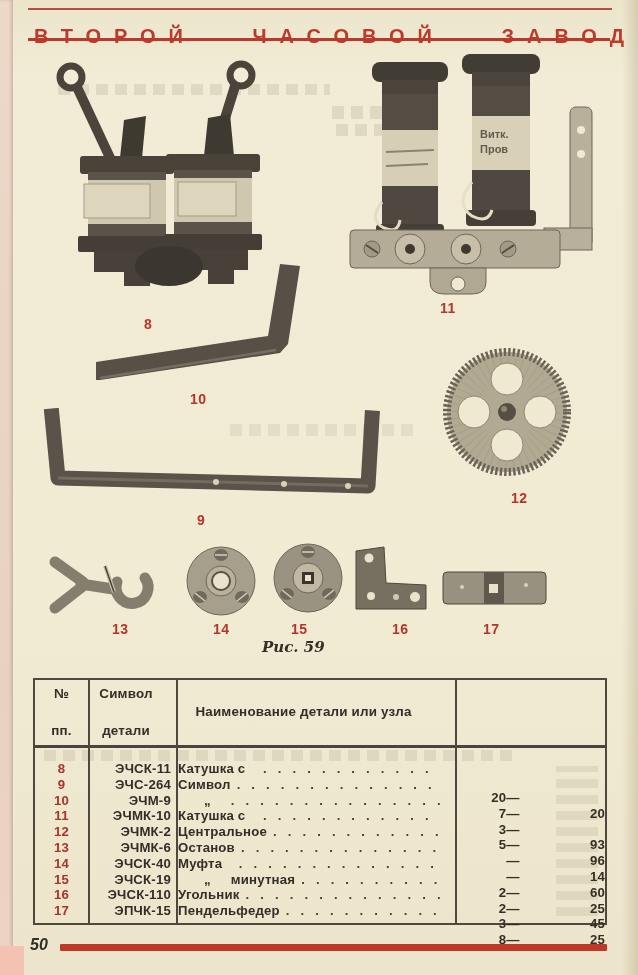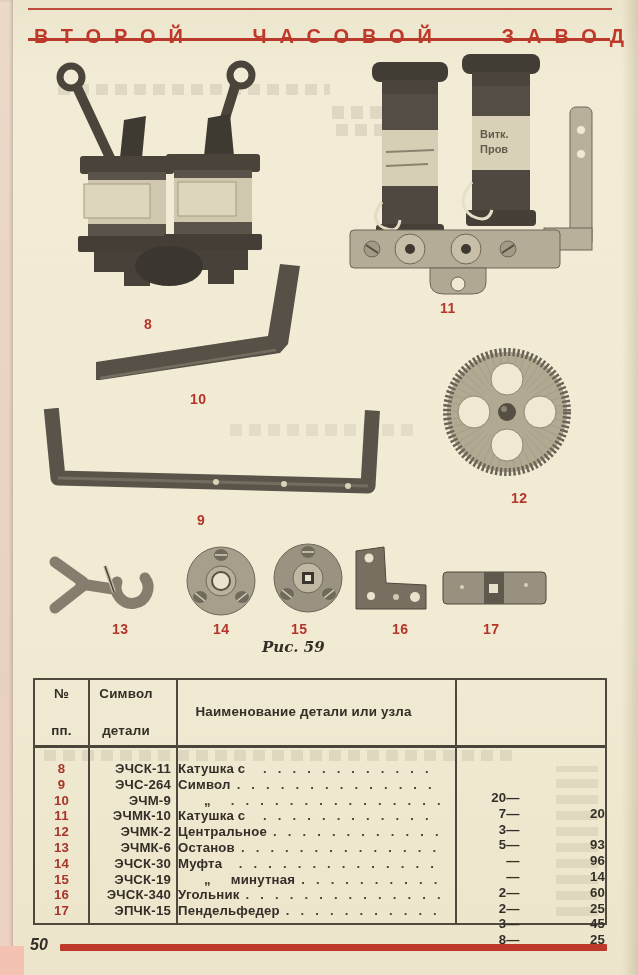--- a/index.html
+++ b/index.html
@@ -330,21 +330,21 @@
             <span class="leader">. . . . . . . . . . . . . . . . . . . . . . . . . . . .</span>
           </div>
         <div class="c4">
             <span class="pl">—</span>
             <span class="pr">14</span>
           </div>
       </div>
 
       <div class="trow">
         <div class="c1">14</div>
-        <div class="c2">ЭЧСК-30</div>
+        <div class="c2">ЭЧСК-40</div>
         <div class="c3">
             <span class="ditto"></span>
             <span class="nm">Муфта часовая</span>
             <span class="leader">. . . . . . . . . . . . . . . . . . . . . . . . . . . .</span>
           </div>
         <div class="c4">
             <span class="pl">2—</span>
             <span class="pr">60</span>
           </div>
       </div>
@@ -358,21 +358,21 @@
             <span class="leader">. . . . . . . . . . . . . . . . . . . . . . . . . . . .</span>
           </div>
         <div class="c4">
             <span class="pl">2—</span>
             <span class="pr">25</span>
           </div>
       </div>
 
       <div class="trow">
         <div class="c1">16</div>
-        <div class="c2">ЭЧСК-340</div>
+        <div class="c2">ЭЧСК-110</div>
         <div class="c3">
             <span class="ditto"></span>
             <span class="nm">Угольник контакта</span>
             <span class="leader">. . . . . . . . . . . . . . . . . . . . . . . . . . . .</span>
           </div>
         <div class="c4">
             <span class="pl">3—</span>
             <span class="pr">45</span>
           </div>
       </div>

